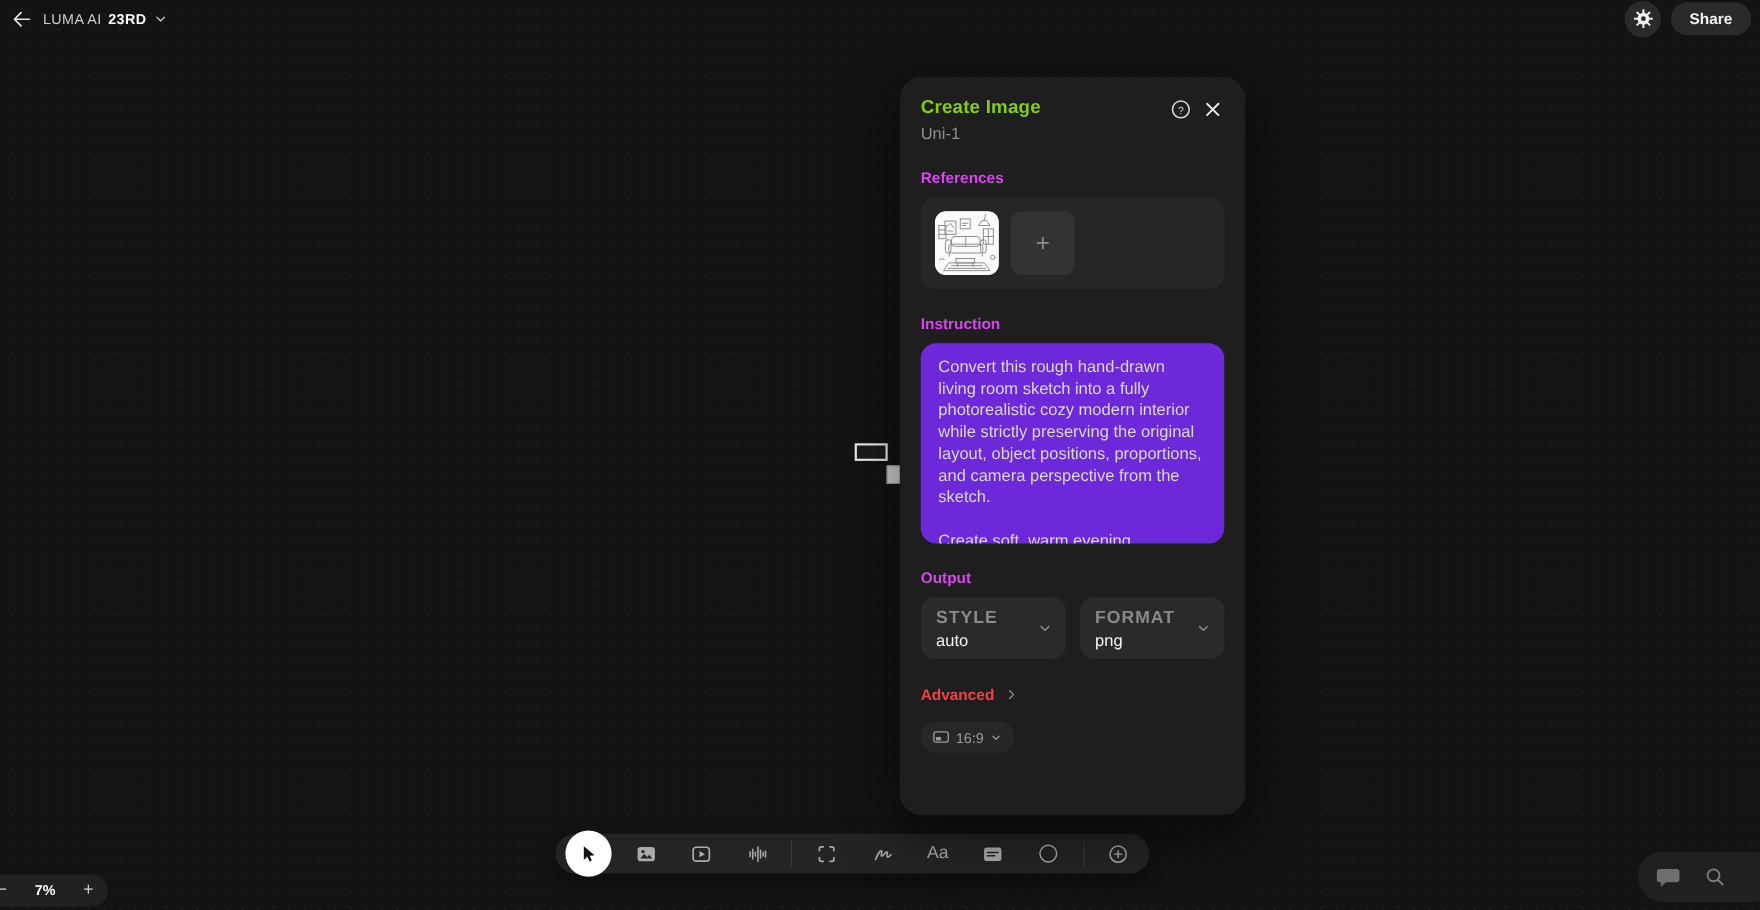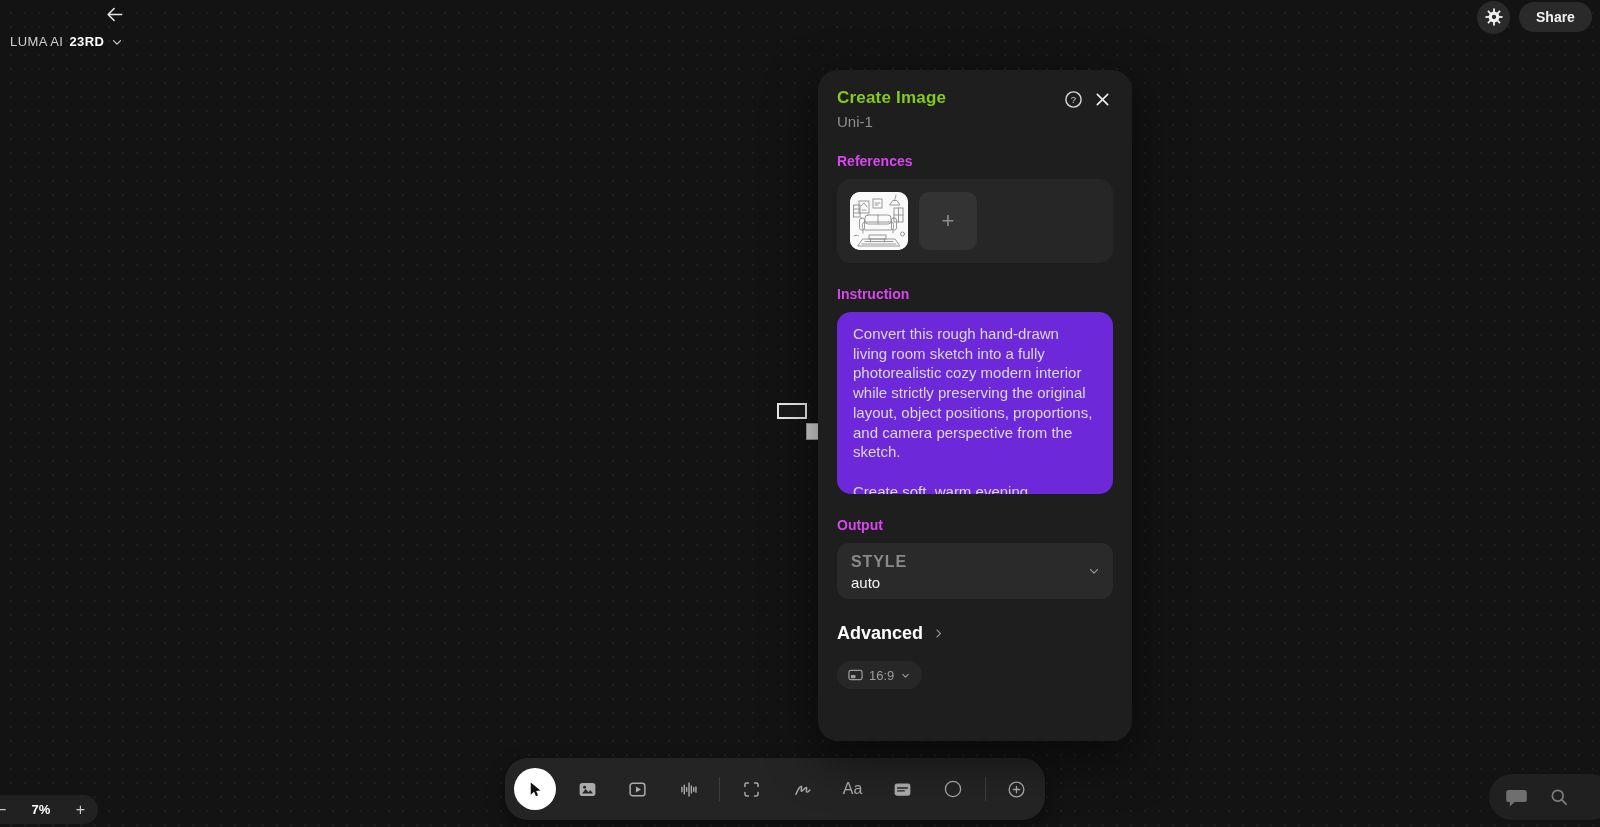--- a/index.html
+++ b/index.html
@@ -4,21 +4,21 @@
 <style>
   * { margin:0; padding:0; box-sizing:border-box; }
   html,body { width:1600px; height:827px; overflow:hidden; background:#131313;
     font-family:"Liberation Sans", sans-serif; }
   #app { position:relative; width:1600px; height:827px; overflow:hidden;
     background-color:#131313;
     background-image:radial-gradient(circle, #1f1f1f 1.1px, transparent 1.2px);
     background-size:14px 14px; background-position:4px 6px; }
 
   
-  .top-left { position:absolute; left:10px; top:5px; height:24px; display:flex; align-items:flex-end; gap:10px; z-index:5;flex-direction:column; }
+  .top-left { position:absolute; left:10px; top:5px; height:24px; display:flex; align-items:center; gap:10px; z-index:5; }
   .icon-btn { display:flex; align-items:center; justify-content:center; cursor:pointer; background:none; border:none; }
   .board-title { display:flex; align-items:center; gap:6px; cursor:pointer; }
   .board-title .ws { color:#cfcfcf; font-size:13px; letter-spacing:.4px; }
   .board-title .bd { color:#ffffff; font-size:13px; font-weight:700; letter-spacing:.4px; }
   .top-right { position:absolute; top:0; left:1477px; height:34px; display:flex; align-items:center; gap:9px; z-index:5; }
   .gear-circle { width:33px; height:33px; border-radius:50%; background:#2a2a2a; display:flex; align-items:center; justify-content:center; cursor:pointer; }
   .share-pill { height:30px; padding:0 17px; border-radius:15px; background:#2a2a2a; color:#f2f2f2;
     font-size:14px; font-weight:600; display:flex; align-items:center; cursor:pointer; }
 
   
@@ -45,31 +45,31 @@
     overflow:hidden; cursor:text; }
   .instr-text { color:#d9d9d9; font-size:15px; line-height:19.7px; white-space:pre-wrap; }
 
   .dd-row { margin-top:10px; display:flex; gap:13px; }
   .dd { position:relative; flex:1; height:56px; background:#2a2a2a; border-radius:12px; padding:10px 14px; cursor:pointer; }
   .dd-label { color:#8a8a8a; font-size:16px; font-weight:600; letter-spacing:.9px; }
   .dd-value { color:#f5f5f5; font-size:15px; margin-top:3px; }
   .dd-chev { position:absolute; right:12px; top:21px; }
 
   .adv-row { margin-top:24px; display:flex; align-items:center; gap:9px; cursor:pointer; width:fit-content; }
-  .adv-label { color:#ffffff; font-size:18px; font-weight:600; }
+  .adv-label { color:#ef4444; font-size:14px; font-weight:600; }
 
   .ratio-chip { margin-top:17px; height:28px; width:fit-content; background:#272727; border-radius:14px;
     display:flex; align-items:center; gap:6px; padding:0 11px; color:#9c9c9c; font-size:13px; cursor:pointer; }
 
   .create-btn { position:absolute; left:19px; right:19px; bottom:20px; height:38px; border-radius:19px; border:none;
     background:#ffffff; color:#111; font-size:15px; font-weight:500; font-family:inherit; cursor:pointer;
     display:flex; align-items:center; justify-content:center; }
 
   
-  .toolbar { position:absolute; left:505px; top:758px; width:540px; height:62px; background:#242424; border-radius:23px;
+  .toolbar { position:absolute; left:505px; top:758px; width:540px; height:36px; background:#242424; border-radius:23px;
     display:flex; align-items:center; padding:0 9px; justify-content:space-between; z-index:5; box-shadow:0 6px 18px rgba(0,0,0,.4); }
   .tool { width:38px; height:38px; display:flex; align-items:center; justify-content:center; border-radius:50%; cursor:pointer; }
   .tool.active { width:42px; height:42px; background:#ffffff; }
   .tool-aa { color:#ababab; font-size:16px; font-weight:500; }
   .tb-div { width:1px; height:24px; background:#3c3c3c; }
 
   
   .zoom-pill { position:absolute; left:-16px; top:795px; width:114px; height:29px; background:#212121; border-radius:15px;
     display:flex; align-items:center; justify-content:space-between; padding:0 13px; z-index:5; }
   .zoom-pill .zbtn { color:#cfcfcf; font-size:16px; line-height:1; cursor:pointer; }
@@ -192,20 +192,27 @@
 
     <div class="sec-label">Output</div>
     <div class="dd-row">
       <div class="dd">
         <div class="dd-label">STYLE</div>
         <div class="dd-value">auto</div>
         <svg class="dd-chev" width="14" height="14" viewBox="0 0 24 24">
             <path d="M6 9.5l6 6 6-6" stroke="#9a9a9a" stroke-width="2" fill="none" stroke-linecap="round" stroke-linejoin="round"></path>
           </svg>
       </div>
+      <div class="dd">
+        <div class="dd-label">FORMAT</div>
+        <div class="dd-value">png</div>
+        <svg class="dd-chev" width="14" height="14" viewBox="0 0 24 24">
+            <path d="M6 9.5l6 6 6-6" stroke="#9a9a9a" stroke-width="2" fill="none" stroke-linecap="round" stroke-linejoin="round"></path>
+          </svg>
+      </div>
     </div>
 
     <div class="adv-row">
       <span class="adv-label">Advanced</span>
       <svg width="13" height="13" viewBox="0 0 24 24">
           <path d="M9 5.5l6.5 6.5L9 18.5" stroke="#9a9a9a" stroke-width="2" fill="none" stroke-linecap="round" stroke-linejoin="round"></path>
         </svg>
     </div>
 
     <div class="ratio-chip">

